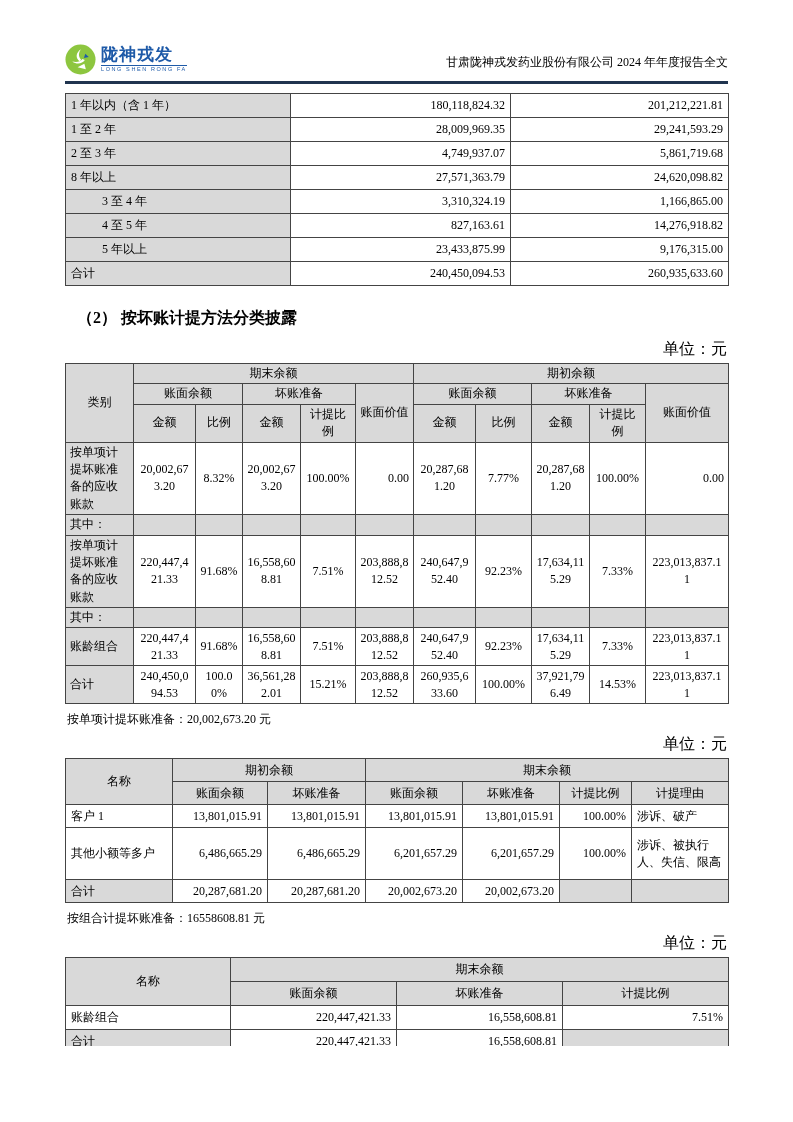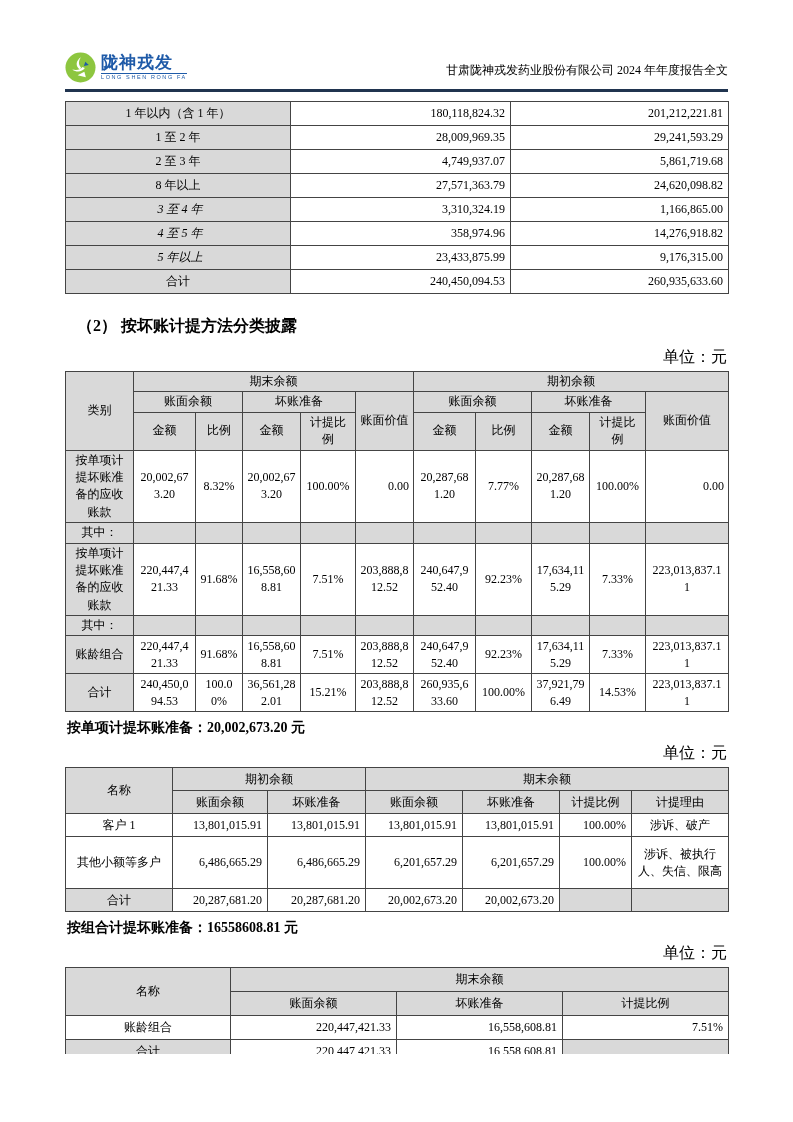--- a/index.html
+++ b/index.html
@@ -1,45 +1,45 @@
 <!DOCTYPE html>
 <html><head>
 <meta charset="utf-8">
 <style>
   html,body{margin:0;padding:0;background:#fff;}
   .page{
-    width:793px;height:1046px;margin:8px auto;background:#fff;box-sizing:border-box;
+    width:793px;height:1046px;margin:0 auto;background:#fff;box-sizing:border-box;
     padding:44px 65px 0 65px;position:relative;overflow:hidden;
     font-family:"Liberation Serif","DejaVu Serif",serif;color:#000;
   }
   
   .doc-header{display:flex;justify-content:space-between;align-items:flex-end;
     border-bottom:3px solid #20344f;padding-bottom:6px;}
   .logo{display:flex;align-items:center;gap:5px;}
   .logo-mark{width:31px;height:31px;flex:0 0 auto;}
   .logo-text{display:flex;flex-direction:column;line-height:1;}
   .brand{font-family:"Liberation Sans","DejaVu Sans",sans-serif;font-weight:bold;
     font-size:17px;color:#1e5aa8;letter-spacing:1px;}
   .brand-sub{font-family:"Liberation Sans","DejaVu Sans",sans-serif;font-size:5.5px;
     color:#1e5aa8;letter-spacing:1.6px;border-top:1.5px solid #1e5aa8;margin-top:2px;padding-top:1px;}
   .doc-title{font-size:12px;padding-bottom:4px;}
   
   .unit{font-size:16px;text-align:right;margin:5px 1px 3px 0;}
-  .note{font-size:14px;margin:7px 0 6px 2px;font-weight:bold;}
+  .note{font-size:12px;margin:7px 0 6px 2px;}
   .heading{font-size:16px;font-weight:bold;margin:22px 0 10px 12px;}
   .pagenum{font-size:12px;text-align:right;margin-top:22px;}
   
   table{border-collapse:collapse;width:663px;table-layout:fixed;font-size:12px;}
   td{border:1px solid #444;padding:2px 5px;vertical-align:middle;line-height:1.45;
      overflow:hidden;}
   .shaded{background:#d9d9d9;}
-  .lbl{text-align:center;}
+  .lbl{text-align:left;}
   .num{text-align:right;}
   .ctr{text-align:center;word-break:break-all;}
-  .indent{padding-left:9px;font-style:italic;}
+  .indent{padding-left:36px;}
   .aging-table td{height:19px;}
   .mtbl td{padding:1px 4px;}
   .mtbl .hrow td{text-align:center;}
   .divider-row td{height:16px;}
   .t2 td{height:18px;}
   .t3 td{height:19px;}
 </style>
 </head>
 <body>
 
@@ -89,21 +89,21 @@
       <td class="num">27,571,363.79</td>
       <td class="num">24,620,098.82</td>
     </tr>
     <tr>
       <td class="shaded lbl indent">3 至 4 年</td>
       <td class="num">3,310,324.19</td>
       <td class="num">1,166,865.00</td>
     </tr>
     <tr>
       <td class="shaded lbl indent">4 至 5 年</td>
-      <td class="num">358,974.96</td>
+      <td class="num">827,163.61</td>
       <td class="num">14,276,918.82</td>
     </tr>
     <tr>
       <td class="shaded lbl indent">5 年以上</td>
       <td class="num">23,433,875.99</td>
       <td class="num">9,176,315.00</td>
     </tr>
     <tr>
       <td class="shaded lbl">合计</td>
       <td class="num">240,450,094.53</td>

